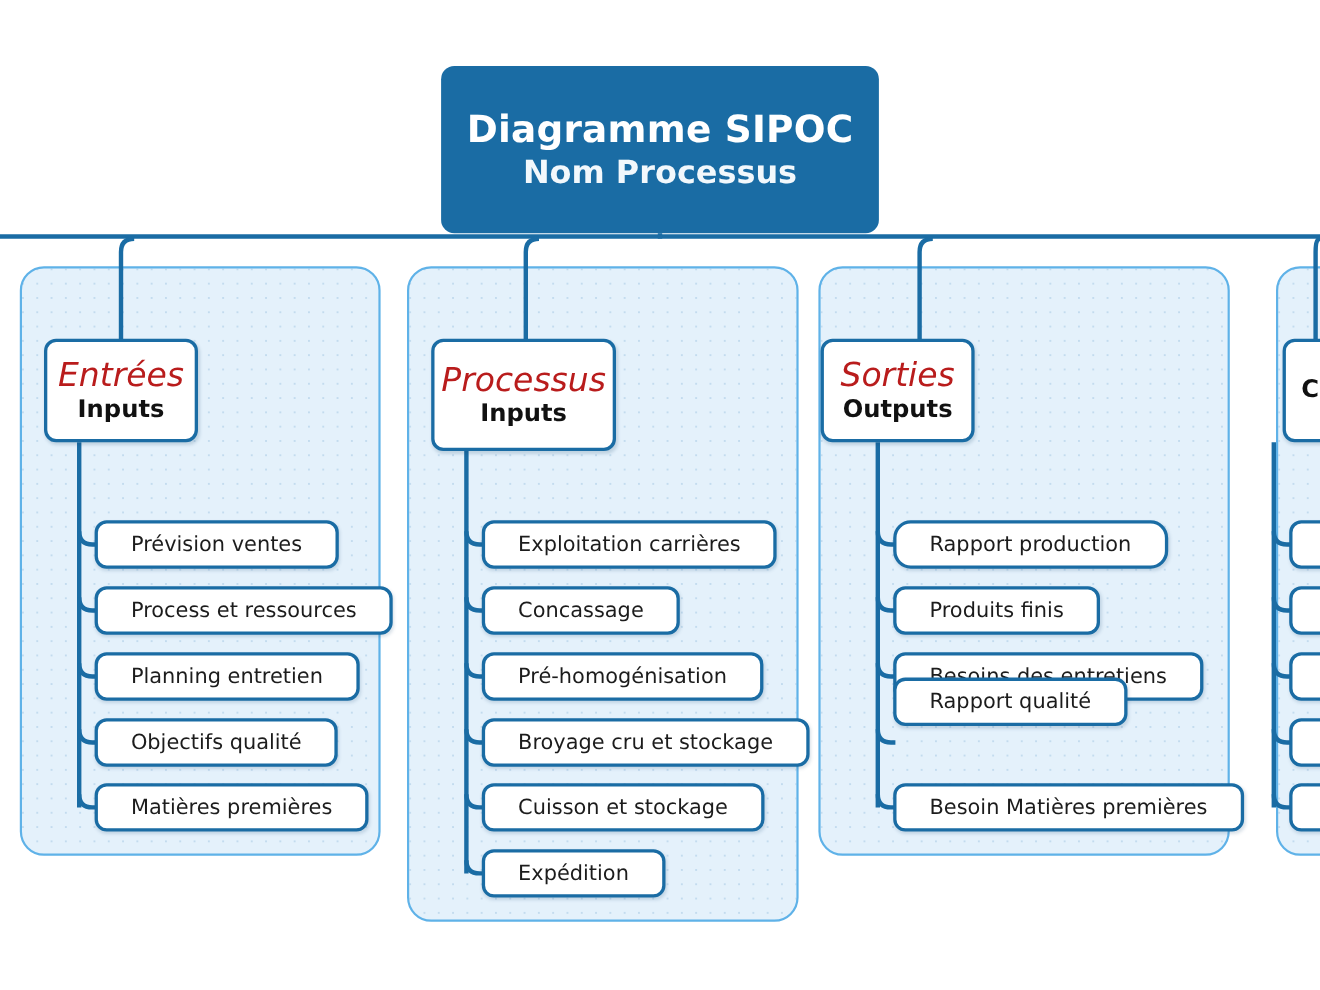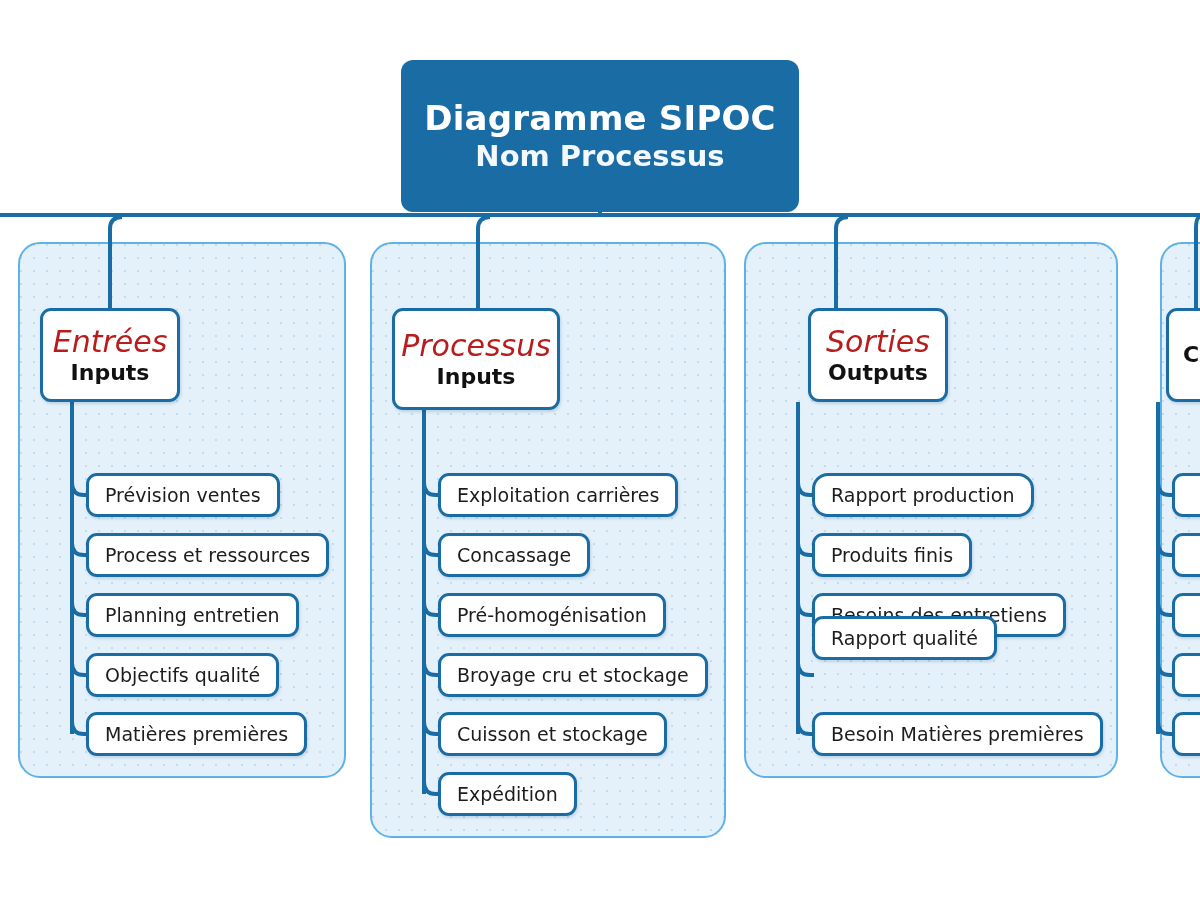--- a/index.html
+++ b/index.html
@@ -110,21 +110,21 @@
   .item-box {
     position: absolute;
     box-sizing: border-box;
     background: #ffffff;
     border: 3px solid #1a6ca4;
     border-radius: 11px;
     height: 44px;
     display: flex;
     align-items: center;
     z-index: 4;
-    padding: 0 16px;
+    padding: 0 30px;
     box-shadow: 1px 2px 3px rgba(20,70,110,.16);
   }
   .item-label {
     font-size: 19px;
     color: #1c1c1c;
     line-height: 1;
     white-space: nowrap;
   }
 </style>
 </head>
@@ -223,21 +223,21 @@
   <div class="item-box" style="left:438px; top:653px;">
     <span class="item-label">Broyage cru et stockage</span>
   </div>
   <div class="item-box" style="left:438px; top:712px;">
     <span class="item-label">Cuisson et stockage</span>
   </div>
   <div class="item-box" style="left:438px; top:772px;">
     <span class="item-label">Expédition</span>
   </div>
 
-  <div class="cat-box" style="left:808px; top:308px; width:140px; height:94px;">
+  <div class="cat-box" style="left:746px; top:308px; width:140px; height:94px;">
     <div class="cat-fr">Sorties</div>
     <div class="cat-en">Outputs</div>
   </div>
 
   <div class="item-box" style="left:812px; top:473px;border-radius:16px;">
     <span class="item-label">Rapport production</span>
   </div>
   <div class="item-box" style="left:812px; top:533px;">
     <span class="item-label">Produits finis</span>
   </div>

